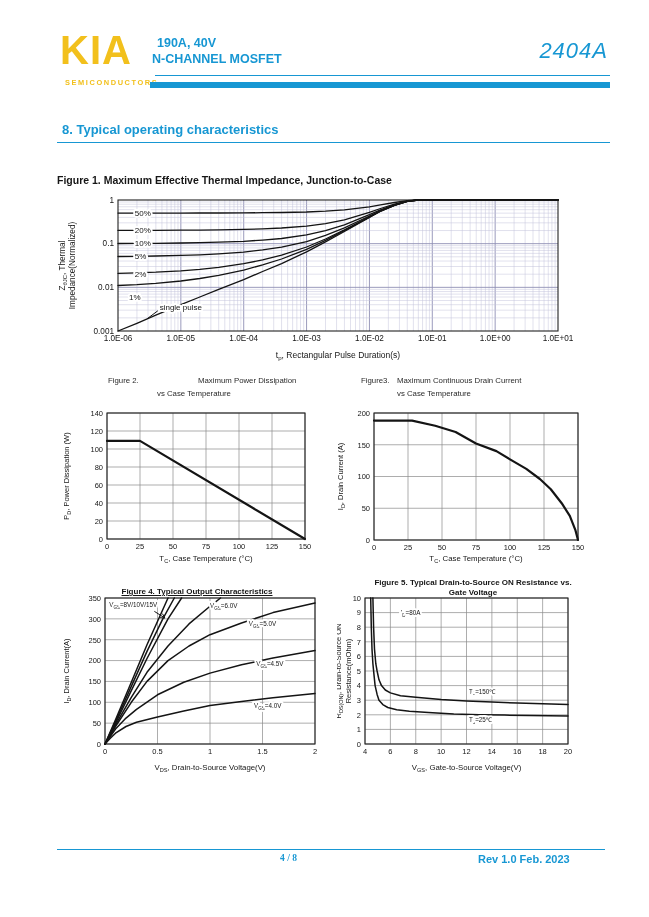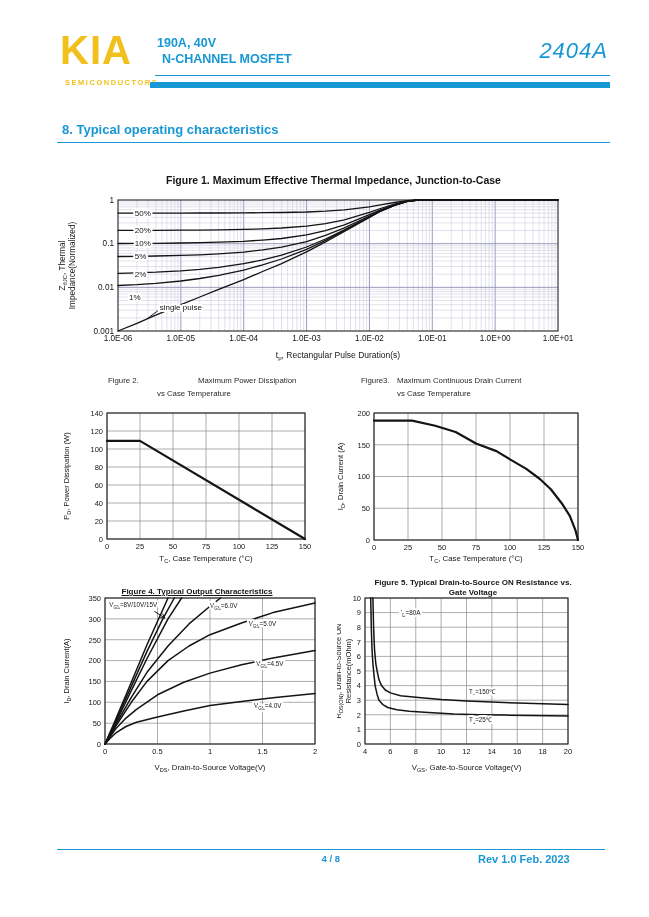--- a/index.html
+++ b/index.html
@@ -3,44 +3,44 @@
 <meta charset="utf-8">
 <style>
   html,body{margin:0;padding:0;background:#e8e8e8;}
   #page{position:relative;width:649px;height:917px;background:#ffffff;
         font-family:"Liberation Sans",sans-serif;overflow:hidden;}
   .abs{position:absolute;}
   
   #logo{left:60px;top:30px;font-size:40px;font-weight:bold;color:#f2c01c;letter-spacing:1px;line-height:1;}
   #logo-sub{left:65px;top:78px;font-size:7.4px;font-weight:bold;color:#f2c01c;letter-spacing:1.6px;}
   #sub1{left:157px;top:36px;font-size:12.5px;font-weight:bold;color:#1797d3;}
-  #sub2{left:162px;top:52px;font-size:12.5px;font-weight:bold;color:#1797d3;}
+  #sub2{left:152px;top:52px;font-size:12.5px;font-weight:bold;color:#1797d3;}
   #part{top:38px;right:41px;font-size:22px;color:#1797d3;letter-spacing:1px;font-style:italic;}
   #thinline{left:155px;top:75px;width:455px;height:1px;background:#1797d3;}
   #thickbar{left:150px;top:82px;width:460px;height:6px;background:#1797d3;}
   
   #heading{left:57px;top:122px;width:548px;color:#1797d3;font-size:13px;font-weight:bold;
            border-bottom:1px solid #1797d3;padding:0 0 5px 5px;}
   
   .figc{position:absolute;}
   #fig1c{left:57px;top:172px;width:553px;height:200px;}
   #fig2c{left:57px;top:373px;width:280px;height:200px;}
   #fig3c{left:337px;top:373px;width:272px;height:200px;}
   #fig4c{left:57px;top:578px;width:280px;height:210px;}
   #fig5c{left:337px;top:578px;width:272px;height:210px;}
-  .figtitle-big{position:absolute;top:2px;left:0;width:100%;text-align:center;
+  .figtitle-big{position:absolute;top:2px;left:0;width:100%;
                 font-size:10.5px;font-weight:bold;color:#161616;}
   .figtitle-sm{position:absolute;font-size:7.8px;color:#2a2a2a;white-space:nowrap;}
   .figtitle-bold{position:absolute;left:0;width:100%;text-align:center;font-size:8px;
                  font-weight:bold;color:#161616;white-space:nowrap;}
   svg{position:absolute;left:0;top:0;}
   svg text{font-family:"Liberation Sans",sans-serif;fill:#161616;}
   
   #footline{left:57px;top:849px;width:548px;height:1px;background:#1797d3;}
-  #pageno{left:280px;top:853px;width:60px;text-align:right;font-size:9.5px;font-weight:bold;color:#1797d3;}
+  #pageno{left:280px;top:853px;width:60px;text-align:left;font-size:9.5px;font-weight:bold;color:#1797d3;font-family:Liberation Serif, serif;}
   #rev{left:478px;top:853px;font-size:11px;font-weight:bold;color:#1797d3;}
 </style>
 </head>
 <body>
 
 <div id="page">
 
   <div class="abs" id="logo">KIA</div>
   <div class="abs" id="logo-sub">SEMICONDUCTORS</div>
   <div class="abs" id="sub1">190A, 40V</div>

